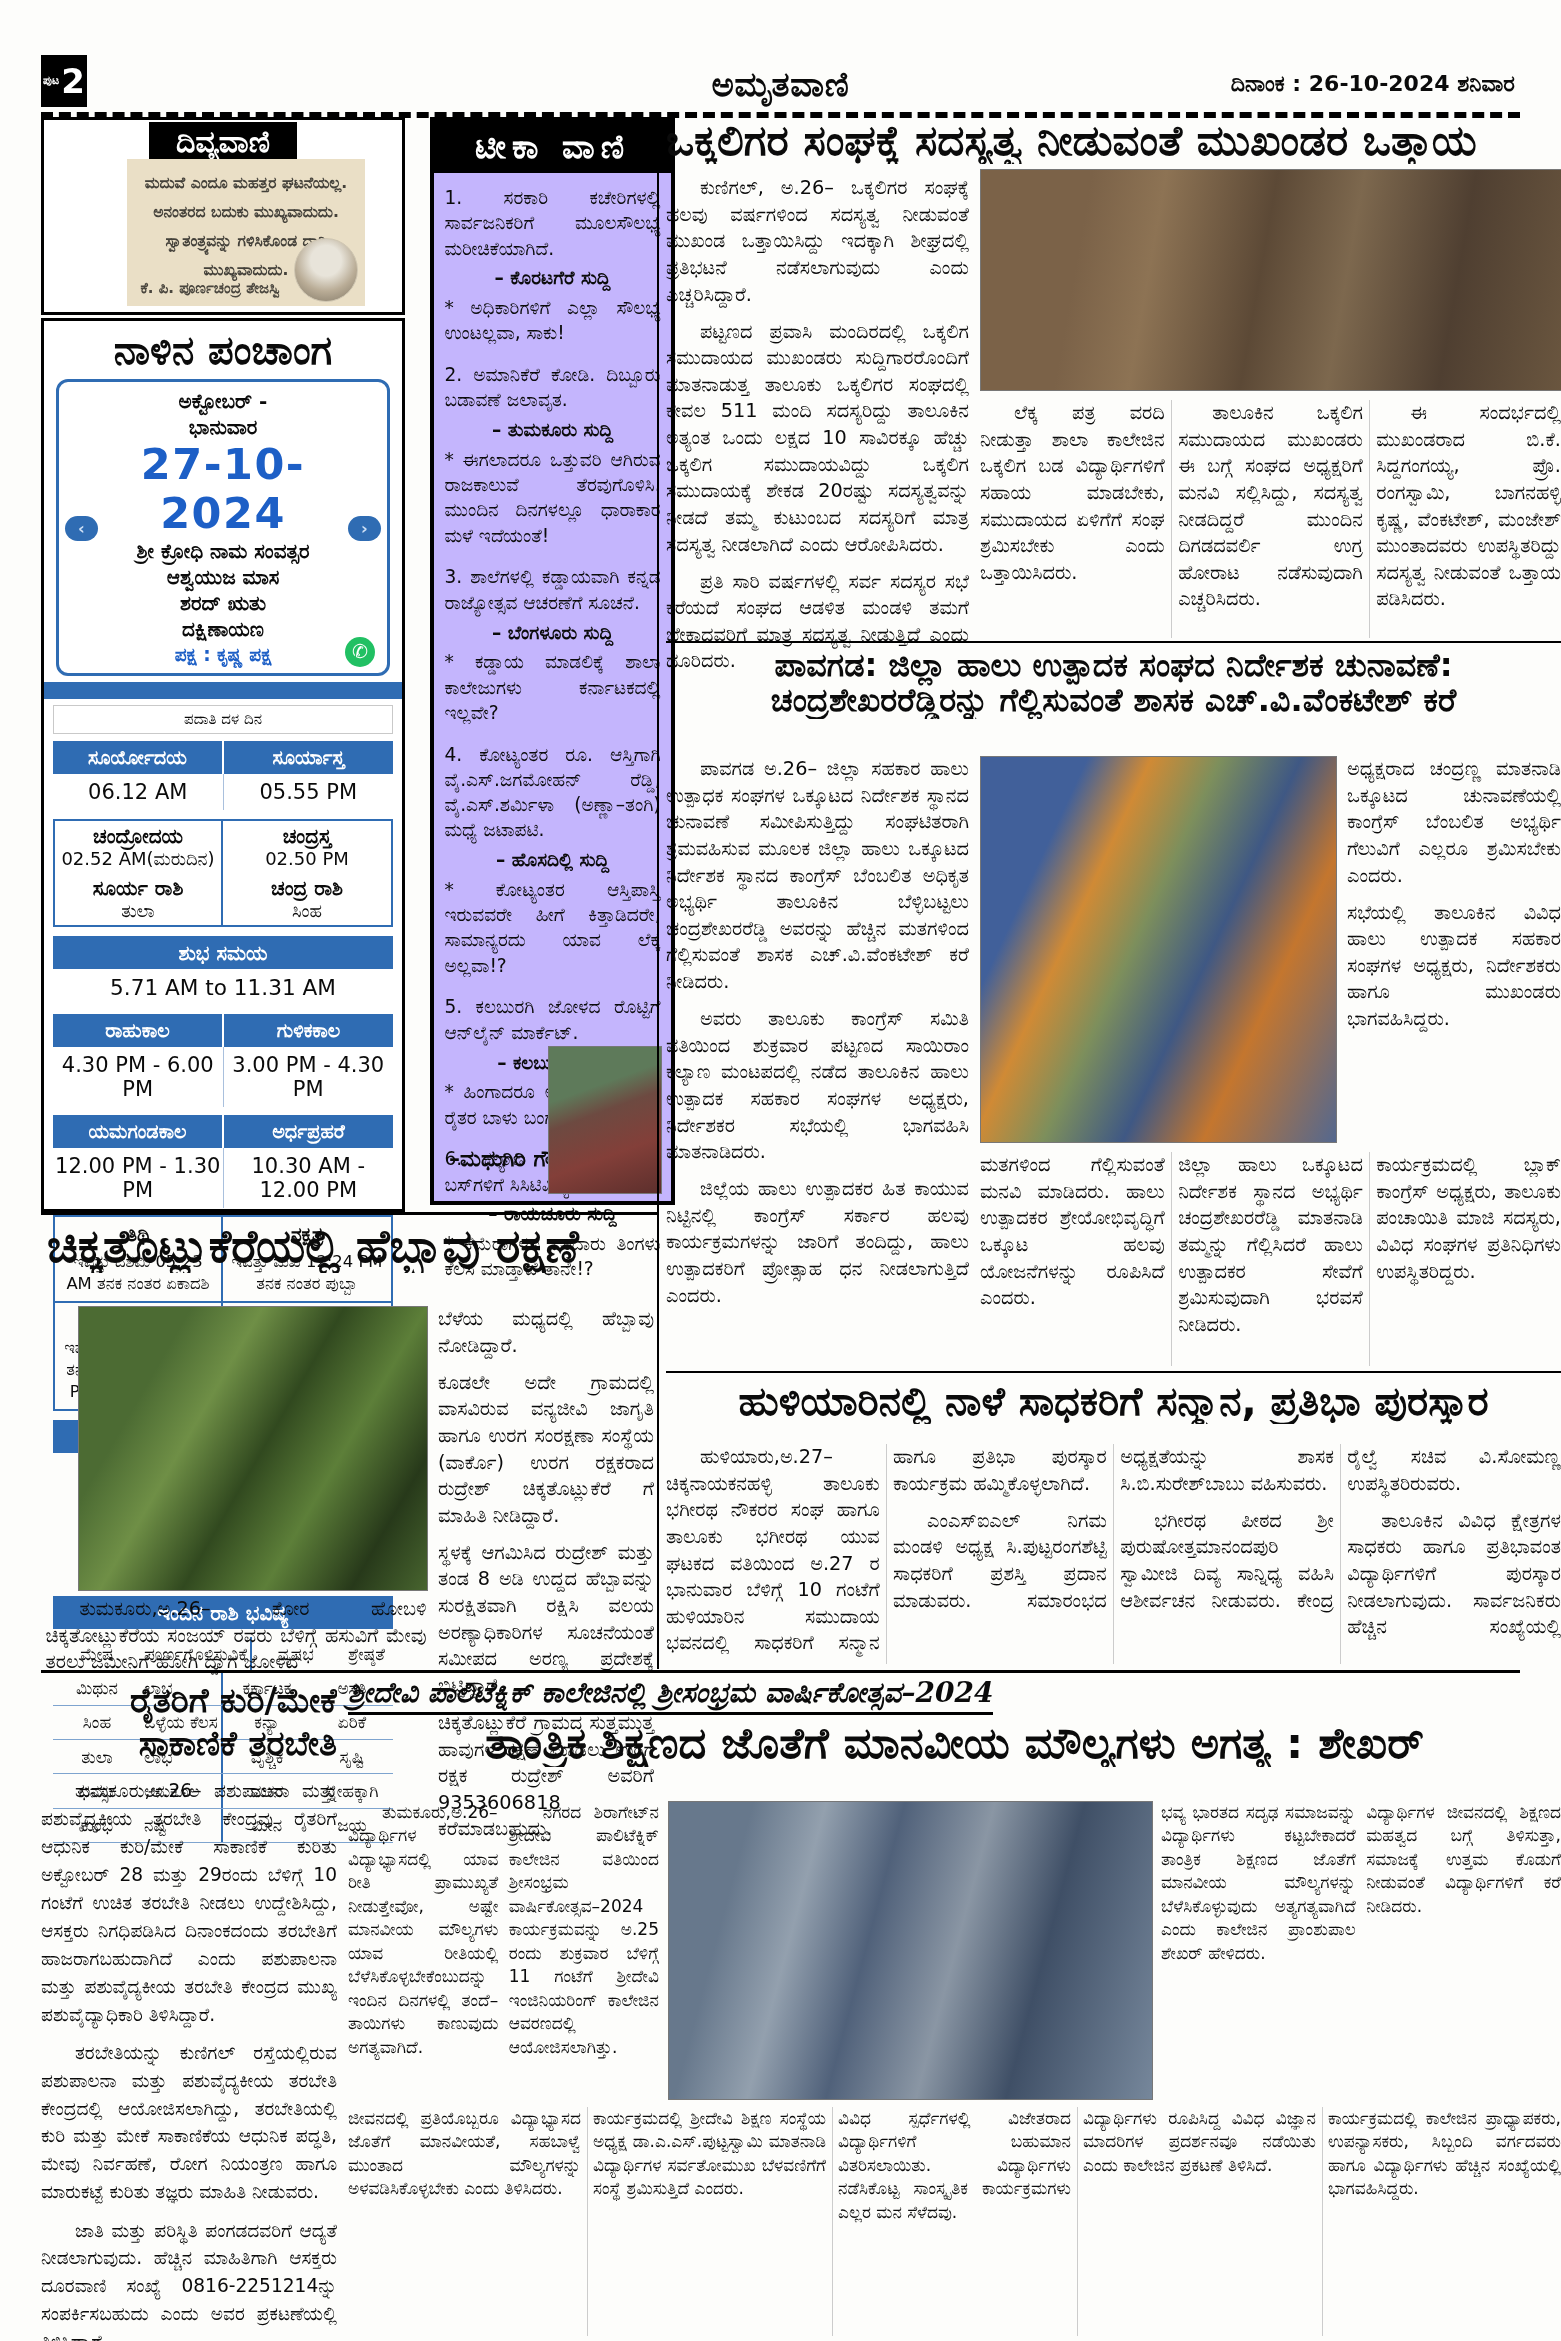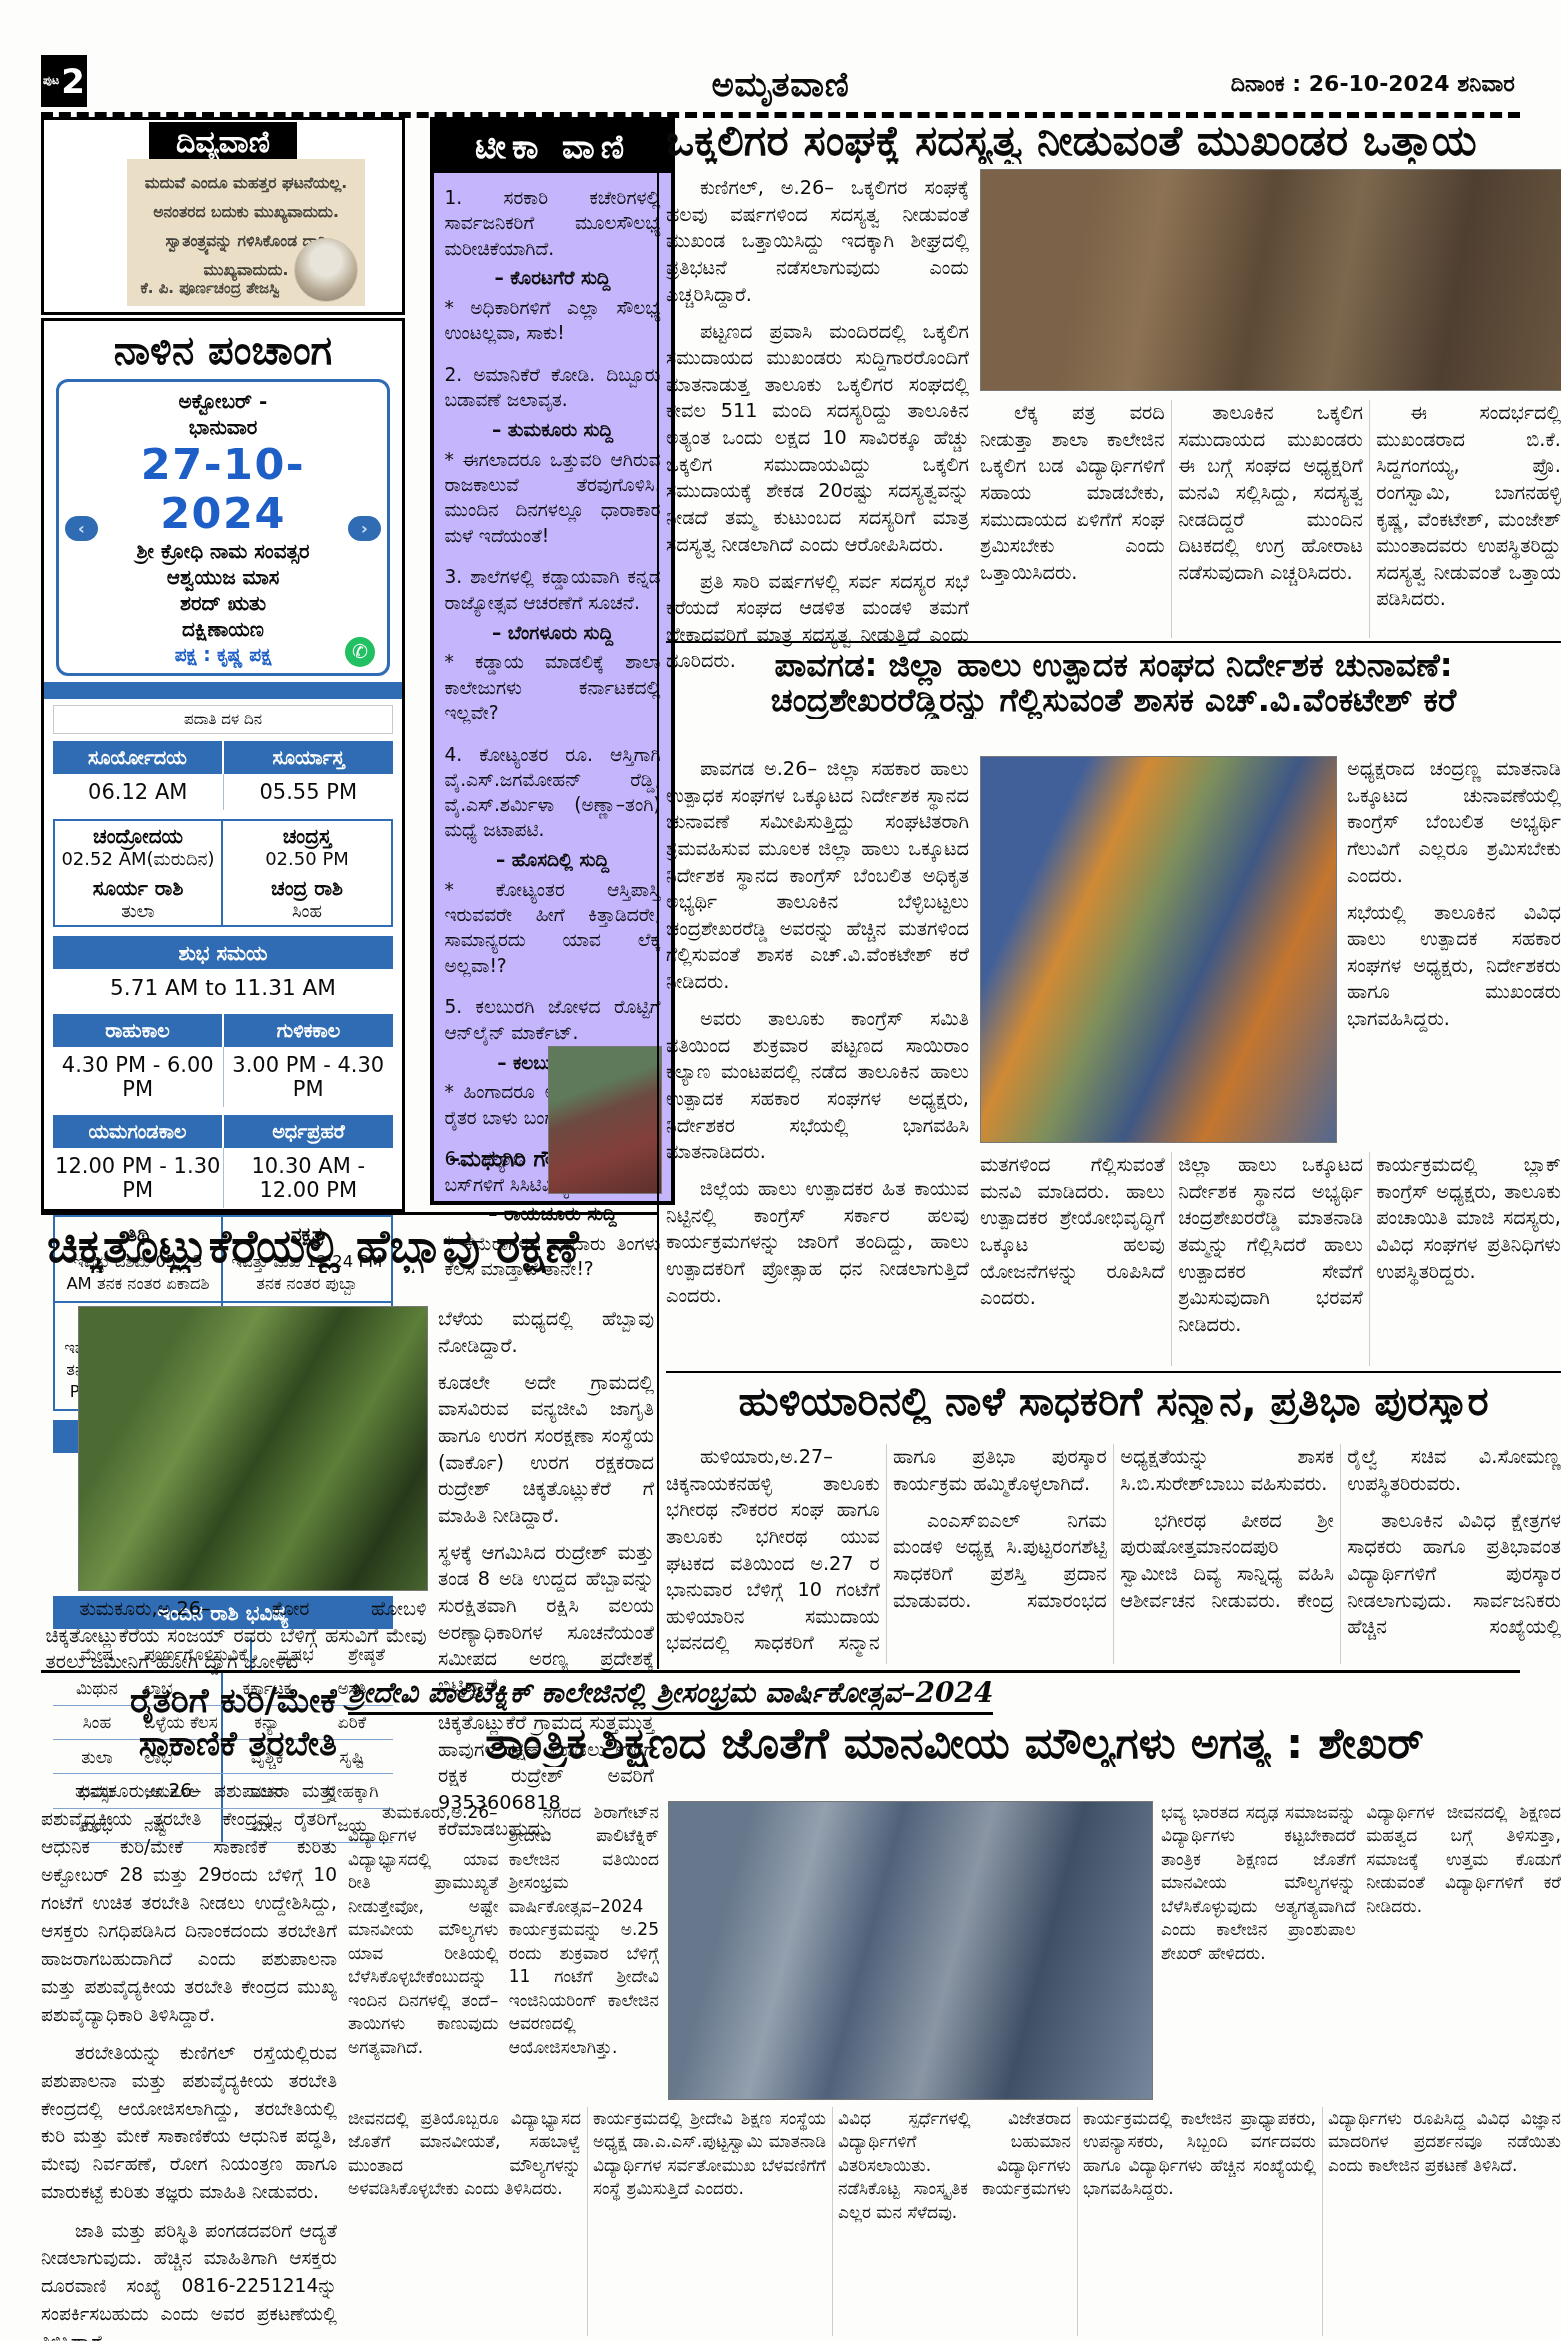--- a/index.html
+++ b/index.html
@@ -342,21 +342,21 @@
 <div class="abs" id="article1">
   <div class="headline" id="a1-headline">ಒಕ್ಕಲಿಗರ ಸಂಘಕ್ಕೆ ಸದಸ್ಯತ್ವ ನೀಡುವಂತೆ ಮುಖಂಡರ ಒತ್ತಾಯ</div>
   <div class="bodytxt" id="a1-left">
       <p class="para">ಕುಣಿಗಲ್, ಅ.26– ಒಕ್ಕಲಿಗರ ಸಂಘಕ್ಕೆ ಹಲವು ವರ್ಷಗಳಿಂದ ಸದಸ್ಯತ್ವ ನೀಡುವಂತೆ ಮುಖಂಡ ಒತ್ತಾಯಿಸಿದ್ದು ಇದಕ್ಕಾಗಿ ಶೀಘ್ರದಲ್ಲಿ ಪ್ರತಿಭಟನೆ ನಡೆಸಲಾಗುವುದು ಎಂದು ಎಚ್ಚರಿಸಿದ್ದಾರೆ.</p>
       <p class="para">ಪಟ್ಟಣದ ಪ್ರವಾಸಿ ಮಂದಿರದಲ್ಲಿ ಒಕ್ಕಲಿಗ ಸಮುದಾಯದ ಮುಖಂಡರು ಸುದ್ದಿಗಾರರೊಂದಿಗೆ ಮಾತನಾಡುತ್ತ ತಾಲೂಕು ಒಕ್ಕಲಿಗರ ಸಂಘದಲ್ಲಿ ಕೇವಲ 511 ಮಂದಿ ಸದಸ್ಯರಿದ್ದು ತಾಲೂಕಿನ ಅತ್ಯಂತ ಒಂದು ಲಕ್ಷದ 10 ಸಾವಿರಕ್ಕೂ ಹೆಚ್ಚು ಒಕ್ಕಲಿಗ ಸಮುದಾಯವಿದ್ದು ಒಕ್ಕಲಿಗ ಸಮುದಾಯಕ್ಕೆ ಶೇಕಡ 20ರಷ್ಟು ಸದಸ್ಯತ್ವವನ್ನು ನೀಡದೆ ತಮ್ಮ ಕುಟುಂಬದ ಸದಸ್ಯರಿಗೆ ಮಾತ್ರ ಸದಸ್ಯತ್ವ ನೀಡಲಾಗಿದೆ ಎಂದು ಆರೋಪಿಸಿದರು.</p>
       <p class="para">ಪ್ರತಿ ಸಾರಿ ವರ್ಷಗಳಲ್ಲಿ ಸರ್ವ ಸದಸ್ಯರ ಸಭೆ ಕರೆಯದೆ ಸಂಘದ ಆಡಳಿತ ಮಂಡಳಿ ತಮಗೆ ಬೇಕಾದವರಿಗೆ ಮಾತ್ರ ಸದಸ್ಯತ್ವ ನೀಡುತ್ತಿದೆ ಎಂದು ದೂರಿದರು.</p>
     </div>
   <div class="photo" id="a1-photo"></div>
   <div class="bodytxt multicol" id="a1-cols">
       <p class="para">ಲೆಕ್ಕ ಪತ್ರ ವರದಿ ನೀಡುತ್ತಾ ಶಾಲಾ ಕಾಲೇಜಿನ ಒಕ್ಕಲಿಗ ಬಡ ವಿದ್ಯಾರ್ಥಿಗಳಿಗೆ ಸಹಾಯ ಮಾಡಬೇಕು, ಸಮುದಾಯದ ಏಳಿಗೆಗೆ ಸಂಘ ಶ್ರಮಿಸಬೇಕು ಎಂದು ಒತ್ತಾಯಿಸಿದರು.</p>
-      <p class="para">ತಾಲೂಕಿನ ಒಕ್ಕಲಿಗ ಸಮುದಾಯದ ಮುಖಂಡರು ಈ ಬಗ್ಗೆ ಸಂಘದ ಅಧ್ಯಕ್ಷರಿಗೆ ಮನವಿ ಸಲ್ಲಿಸಿದ್ದು, ಸದಸ್ಯತ್ವ ನೀಡದಿದ್ದರೆ ಮುಂದಿನ ದಿಟಕದಲ್ಲಿ ಉಗ್ರ ಹೋರಾಟ ನಡೆಸುವುದಾಗಿ ಎಚ್ಚರಿಸಿದರು.</p>
+      <p class="para">ತಾಲೂಕಿನ ಒಕ್ಕಲಿಗ ಸಮುದಾಯದ ಮುಖಂಡರು ಈ ಬಗ್ಗೆ ಸಂಘದ ಅಧ್ಯಕ್ಷರಿಗೆ ಮನವಿ ಸಲ್ಲಿಸಿದ್ದು, ಸದಸ್ಯತ್ವ ನೀಡದಿದ್ದರೆ ಮುಂದಿನ ದಿಗಡದವರ್ಲಿ ಉಗ್ರ ಹೋರಾಟ ನಡೆಸುವುದಾಗಿ ಎಚ್ಚರಿಸಿದರು.</p>
       <p class="para">ಈ ಸಂದರ್ಭದಲ್ಲಿ ಮುಖಂಡರಾದ ಬಿ.ಕೆ. ಸಿದ್ದಗಂಗಯ್ಯ, ಪ್ರೊ. ರಂಗಸ್ವಾಮಿ, ಬಾಗನಹಳ್ಳಿ ಕೃಷ್ಣ, ವೆಂಕಟೇಶ್, ಮಂಜೇಶ್ ಮುಂತಾದವರು ಉಪಸ್ಥಿತರಿದ್ದು ಸದಸ್ಯತ್ವ ನೀಡುವಂತೆ ಒತ್ತಾಯ ಪಡಿಸಿದರು.</p>
     </div>
 </div>
 
 <div class="abs" id="article2">
   <div class="headline" id="a2-headline">
     <div>ಪಾವಗಡ: ಜಿಲ್ಲಾ ಹಾಲು ಉತ್ಪಾದಕ ಸಂಘದ ನಿರ್ದೇಶಕ ಚುನಾವಣೆ:</div>
     <div>ಚಂದ್ರಶೇಖರರೆಡ್ಡಿರನ್ನು ಗೆಲ್ಲಿಸುವಂತೆ ಶಾಸಕ ಎಚ್.ವಿ.ವೆಂಕಟೇಶ್ ಕರೆ</div>
   </div>
   <div class="bodytxt" id="a2-left">
@@ -423,17 +423,17 @@
     </div>
   <div class="photo" id="bt-photo"></div>
   <div class="nohang" id="bt-colb">
       <p class="para">ಭವ್ಯ ಭಾರತದ ಸದೃಢ ಸಮಾಜವನ್ನು ವಿದ್ಯಾರ್ಥಿಗಳು ಕಟ್ಟಬೇಕಾದರೆ ತಾಂತ್ರಿಕ ಶಿಕ್ಷಣದ ಜೊತೆಗೆ ಮಾನವೀಯ ಮೌಲ್ಯಗಳನ್ನು ಬೆಳೆಸಿಕೊಳ್ಳುವುದು ಅತ್ಯಗತ್ಯವಾಗಿದೆ ಎಂದು ಕಾಲೇಜಿನ ಪ್ರಾಂಶುಪಾಲ ಶೇಖರ್ ಹೇಳಿದರು.</p>
       <p class="para">ವಿದ್ಯಾರ್ಥಿಗಳ ಜೀವನದಲ್ಲಿ ಶಿಕ್ಷಣದ ಮಹತ್ವದ ಬಗ್ಗೆ ತಿಳಿಸುತ್ತಾ, ಸಮಾಜಕ್ಕೆ ಉತ್ತಮ ಕೊಡುಗೆ ನೀಡುವಂತೆ ವಿದ್ಯಾರ್ಥಿಗಳಿಗೆ ಕರೆ ನೀಡಿದರು.</p>
     </div>
   <div class="multicol nohang" id="bt-cols">
       <p class="para">ಜೀವನದಲ್ಲಿ ಪ್ರತಿಯೊಬ್ಬರೂ ವಿದ್ಯಾಭ್ಯಾಸದ ಜೊತೆಗೆ ಮಾನವೀಯತೆ, ಸಹಬಾಳ್ವೆ ಮುಂತಾದ ಮೌಲ್ಯಗಳನ್ನು ಅಳವಡಿಸಿಕೊಳ್ಳಬೇಕು ಎಂದು ತಿಳಿಸಿದರು.</p>
       <p class="para">ಕಾರ್ಯಕ್ರಮದಲ್ಲಿ ಶ್ರೀದೇವಿ ಶಿಕ್ಷಣ ಸಂಸ್ಥೆಯ ಅಧ್ಯಕ್ಷ ಡಾ.ಎ.ಎಸ್.ಪುಟ್ಟಸ್ವಾಮಿ ಮಾತನಾಡಿ ವಿದ್ಯಾರ್ಥಿಗಳ ಸರ್ವತೋಮುಖ ಬೆಳವಣಿಗೆಗೆ ಸಂಸ್ಥೆ ಶ್ರಮಿಸುತ್ತಿದೆ ಎಂದರು.</p>
       <p class="para">ವಿವಿಧ ಸ್ಪರ್ಧೆಗಳಲ್ಲಿ ವಿಜೇತರಾದ ವಿದ್ಯಾರ್ಥಿಗಳಿಗೆ ಬಹುಮಾನ ವಿತರಿಸಲಾಯಿತು. ವಿದ್ಯಾರ್ಥಿಗಳು ನಡೆಸಿಕೊಟ್ಟ ಸಾಂಸ್ಕೃತಿಕ ಕಾರ್ಯಕ್ರಮಗಳು ಎಲ್ಲರ ಮನ ಸೆಳೆದವು.</p>
+      <p class="para">ವಿದ್ಯಾರ್ಥಿಗಳು ರೂಪಿಸಿದ್ದ ವಿವಿಧ ವಿಜ್ಞಾನ ಮಾದರಿಗಳ ಪ್ರದರ್ಶನವೂ ನಡೆಯಿತು ಎಂದು ಕಾಲೇಜಿನ ಪ್ರಕಟಣೆ ತಿಳಿಸಿದೆ.</p>
       <p class="para">ಕಾರ್ಯಕ್ರಮದಲ್ಲಿ ಕಾಲೇಜಿನ ಪ್ರಾಧ್ಯಾಪಕರು, ಉಪನ್ಯಾಸಕರು, ಸಿಬ್ಬಂದಿ ವರ್ಗದವರು ಹಾಗೂ ವಿದ್ಯಾರ್ಥಿಗಳು ಹೆಚ್ಚಿನ ಸಂಖ್ಯೆಯಲ್ಲಿ ಭಾಗವಹಿಸಿದ್ದರು.</p>
-      <p class="para">ವಿದ್ಯಾರ್ಥಿಗಳು ರೂಪಿಸಿದ್ದ ವಿವಿಧ ವಿಜ್ಞಾನ ಮಾದರಿಗಳ ಪ್ರದರ್ಶನವೂ ನಡೆಯಿತು ಎಂದು ಕಾಲೇಜಿನ ಪ್ರಕಟಣೆ ತಿಳಿಸಿದೆ.</p>
     </div>
 </div>
 
 
 </body></html>

